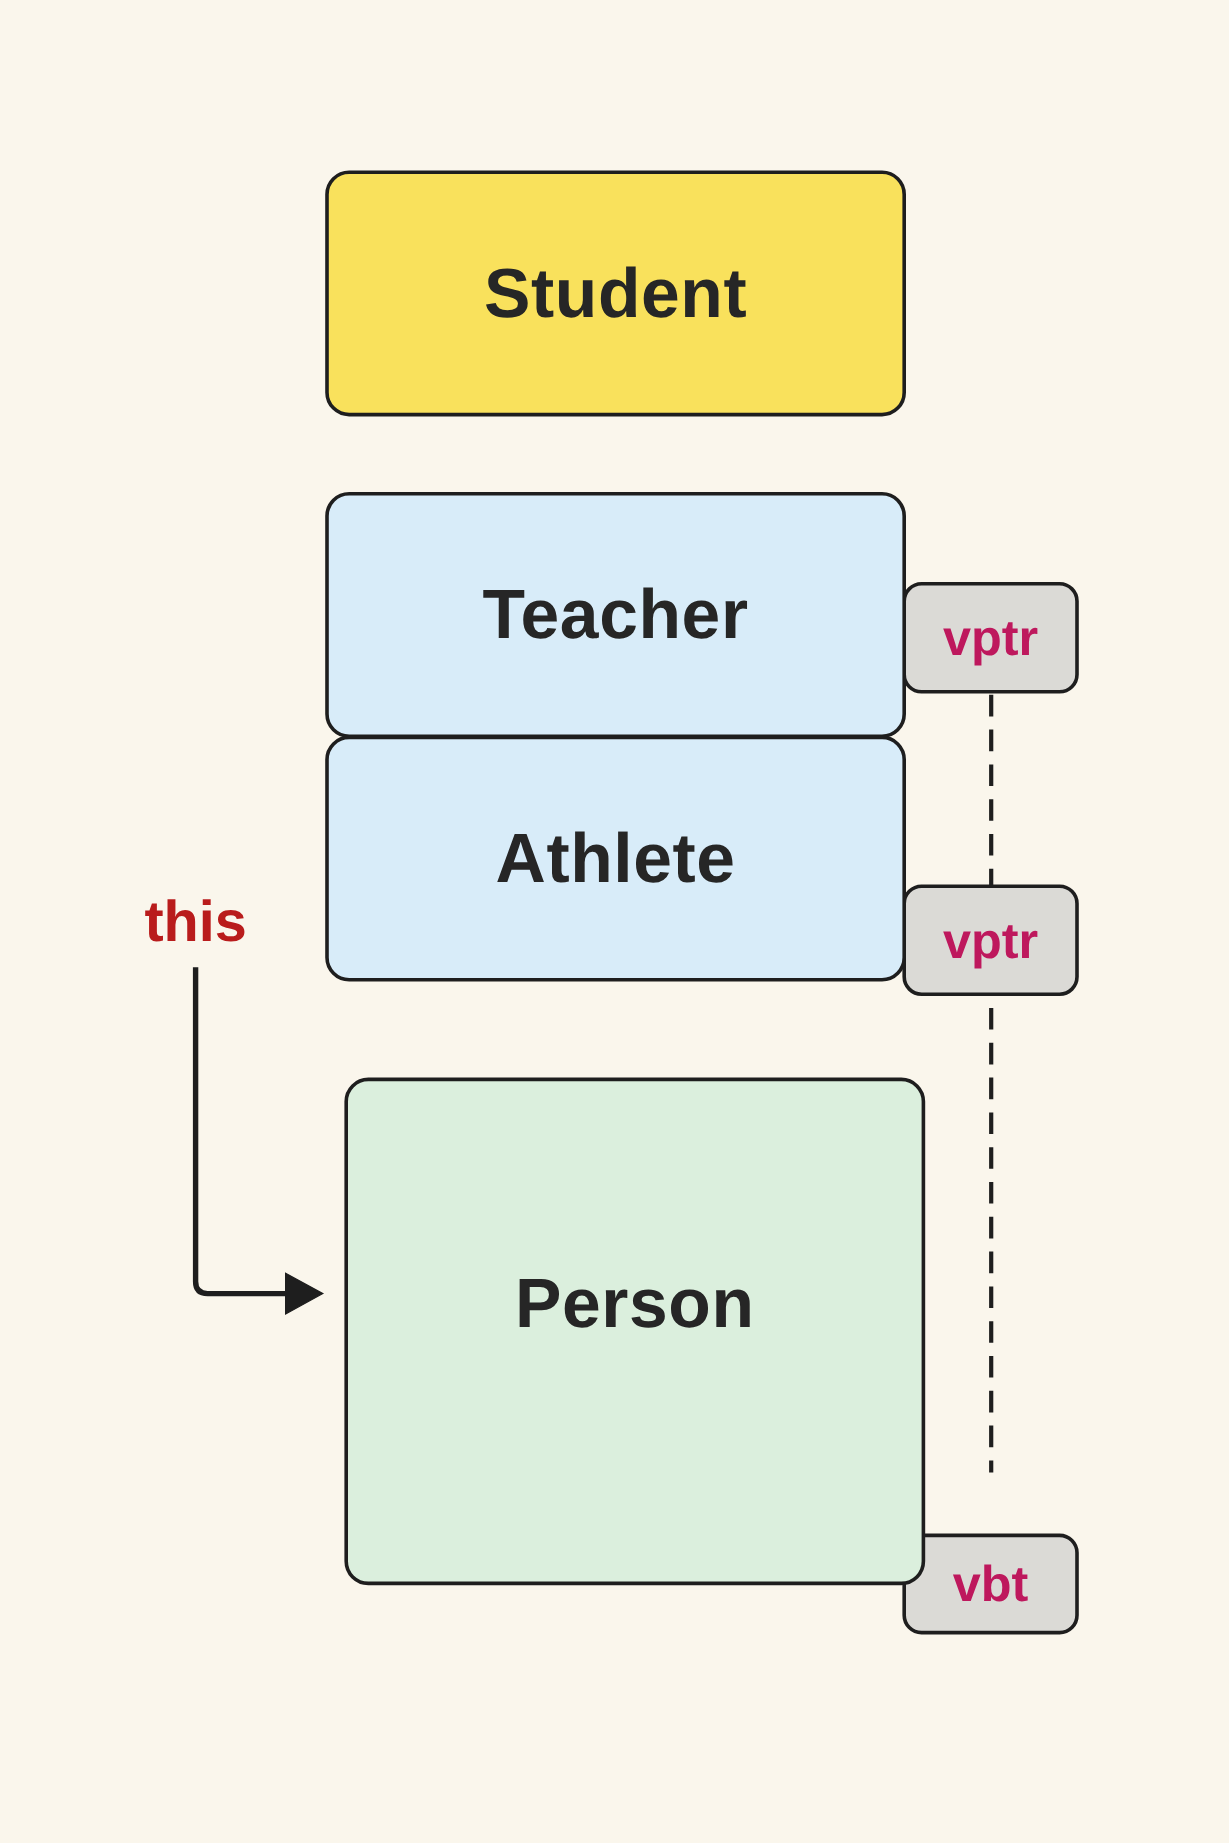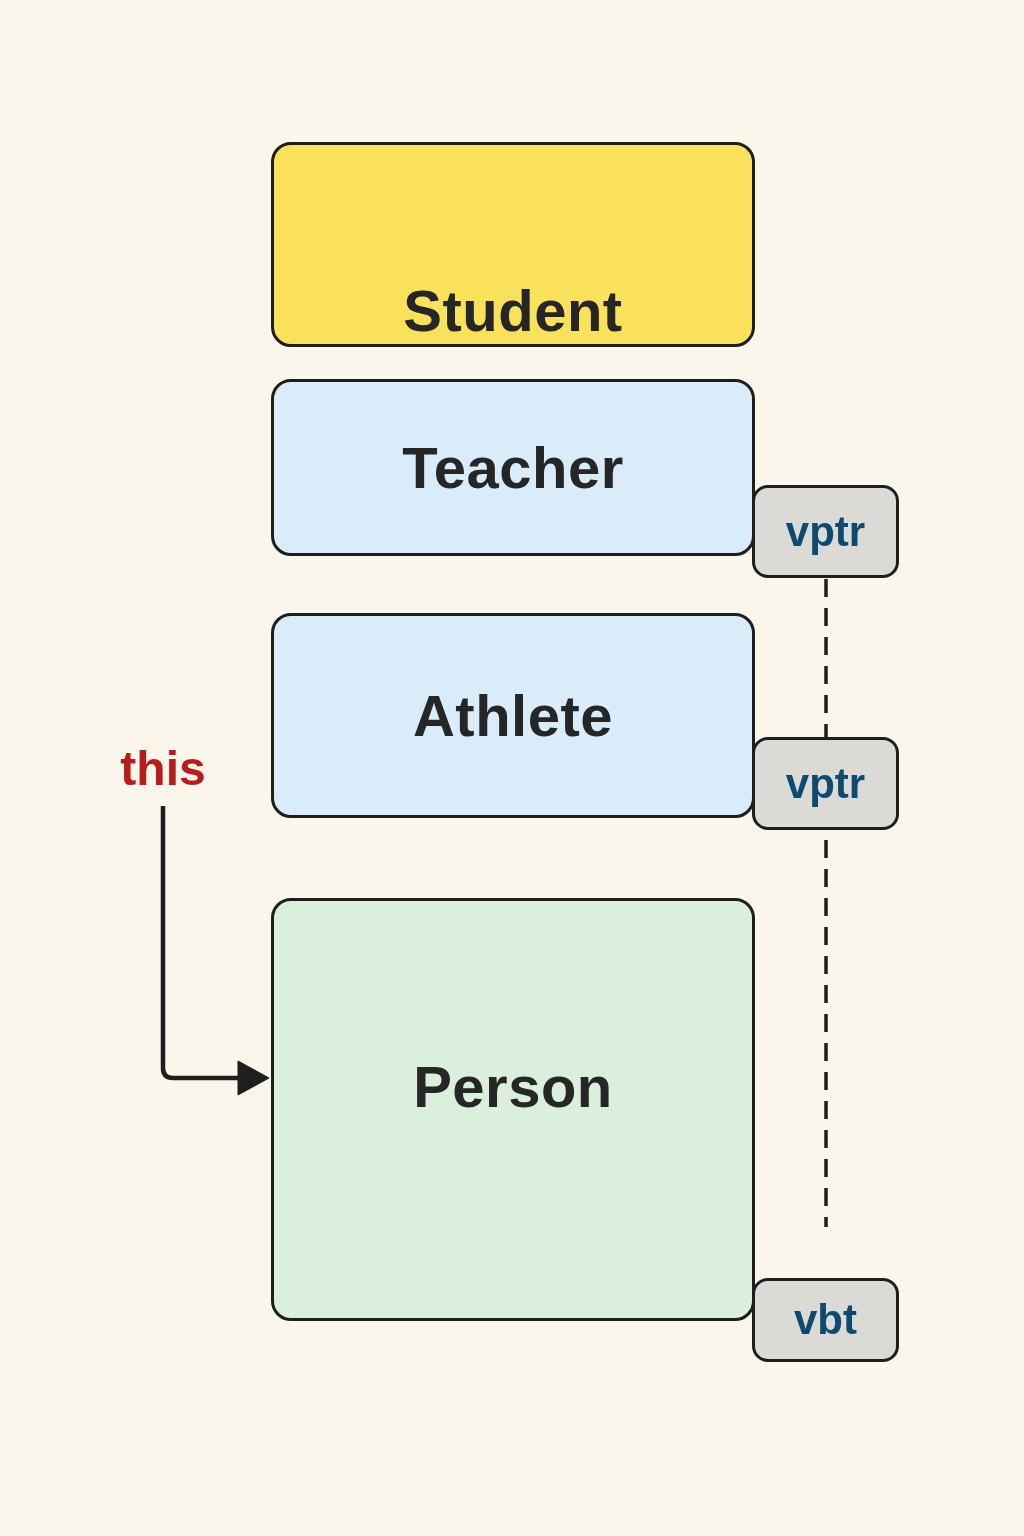--- a/index.html
+++ b/index.html
@@ -28,24 +28,24 @@
     left: 271px;
     width: 484px;
     box-sizing: border-box;
     border: 3px solid #1E1E1E;
     border-radius: 20px;
     display: flex;
     align-items: center;
     justify-content: center;
     z-index: 3;
   }
-  .box-student { top: 142px;  height: 205px; align-items: flex-end; }
-  .box-teacher { top: 379px;  height: 177px; }
+  .box-student { top: 142px;  height: 205px; }
+  .box-teacher { top: 410px;  height: 205px; }
   .box-athlete { top: 613px;  height: 205px; }
-  .box-person  { top: 898px;  height: 423px; }
+  .box-person  { top: 898px;  height: 423px; margin-left: 16px; }
   .box-label {
     font-size: 58px;
     font-weight: 700;
     color: #262626;
     letter-spacing: 0.5px;
   }
   .label-raised {
     position: relative;
     top: -23px;
   }
@@ -61,21 +61,21 @@
     align-items: center;
     justify-content: center;
     z-index: 2;
   }
   .tag-teacher-vptr { top: 485px; }
   .tag-athlete-vptr { top: 737px; }
   .tag-person-vbt   { top: 1278px; height: 84px; }
   .tag-label {
     font-size: 42px;
     font-weight: 700;
-    color: #0c4a6e;
+    color: #be185d;
   }
   .this-label {
     position: absolute;
     top: 741px;
     left: 163px;
     transform: translateX(-50%);
     font-size: 48px;
     font-weight: 700;
     color: #b91c1c;
     z-index: 4;

